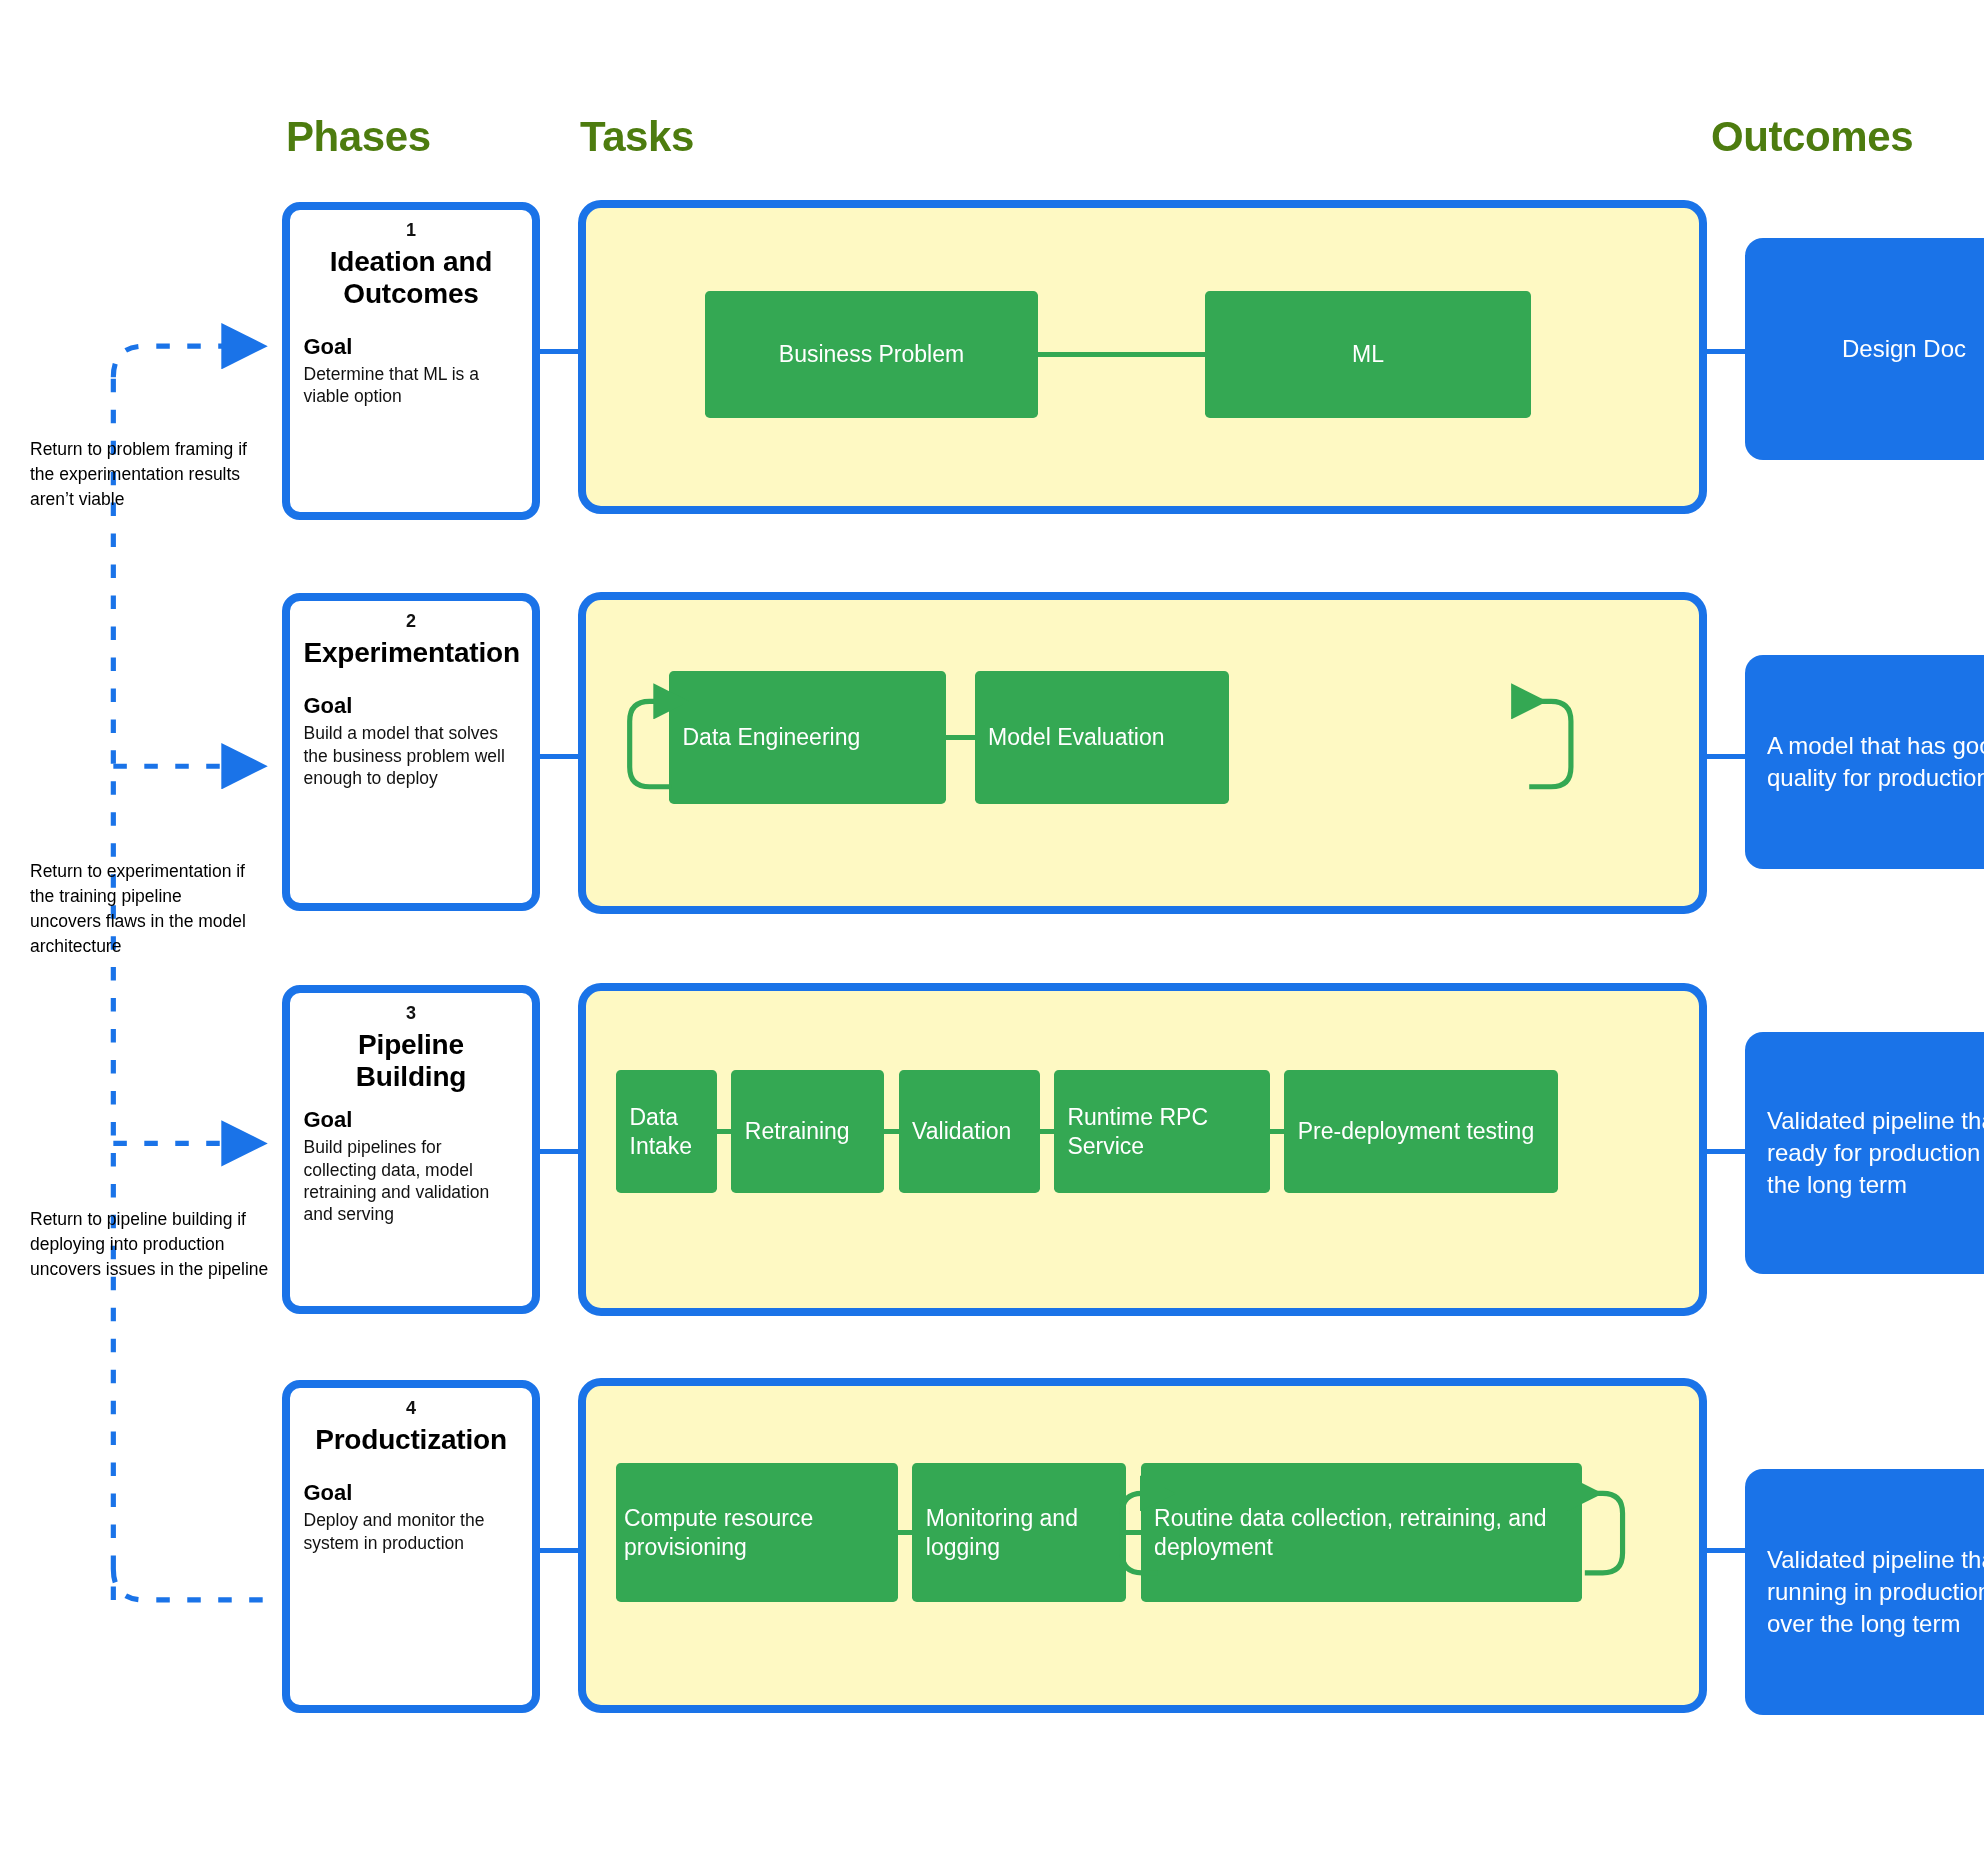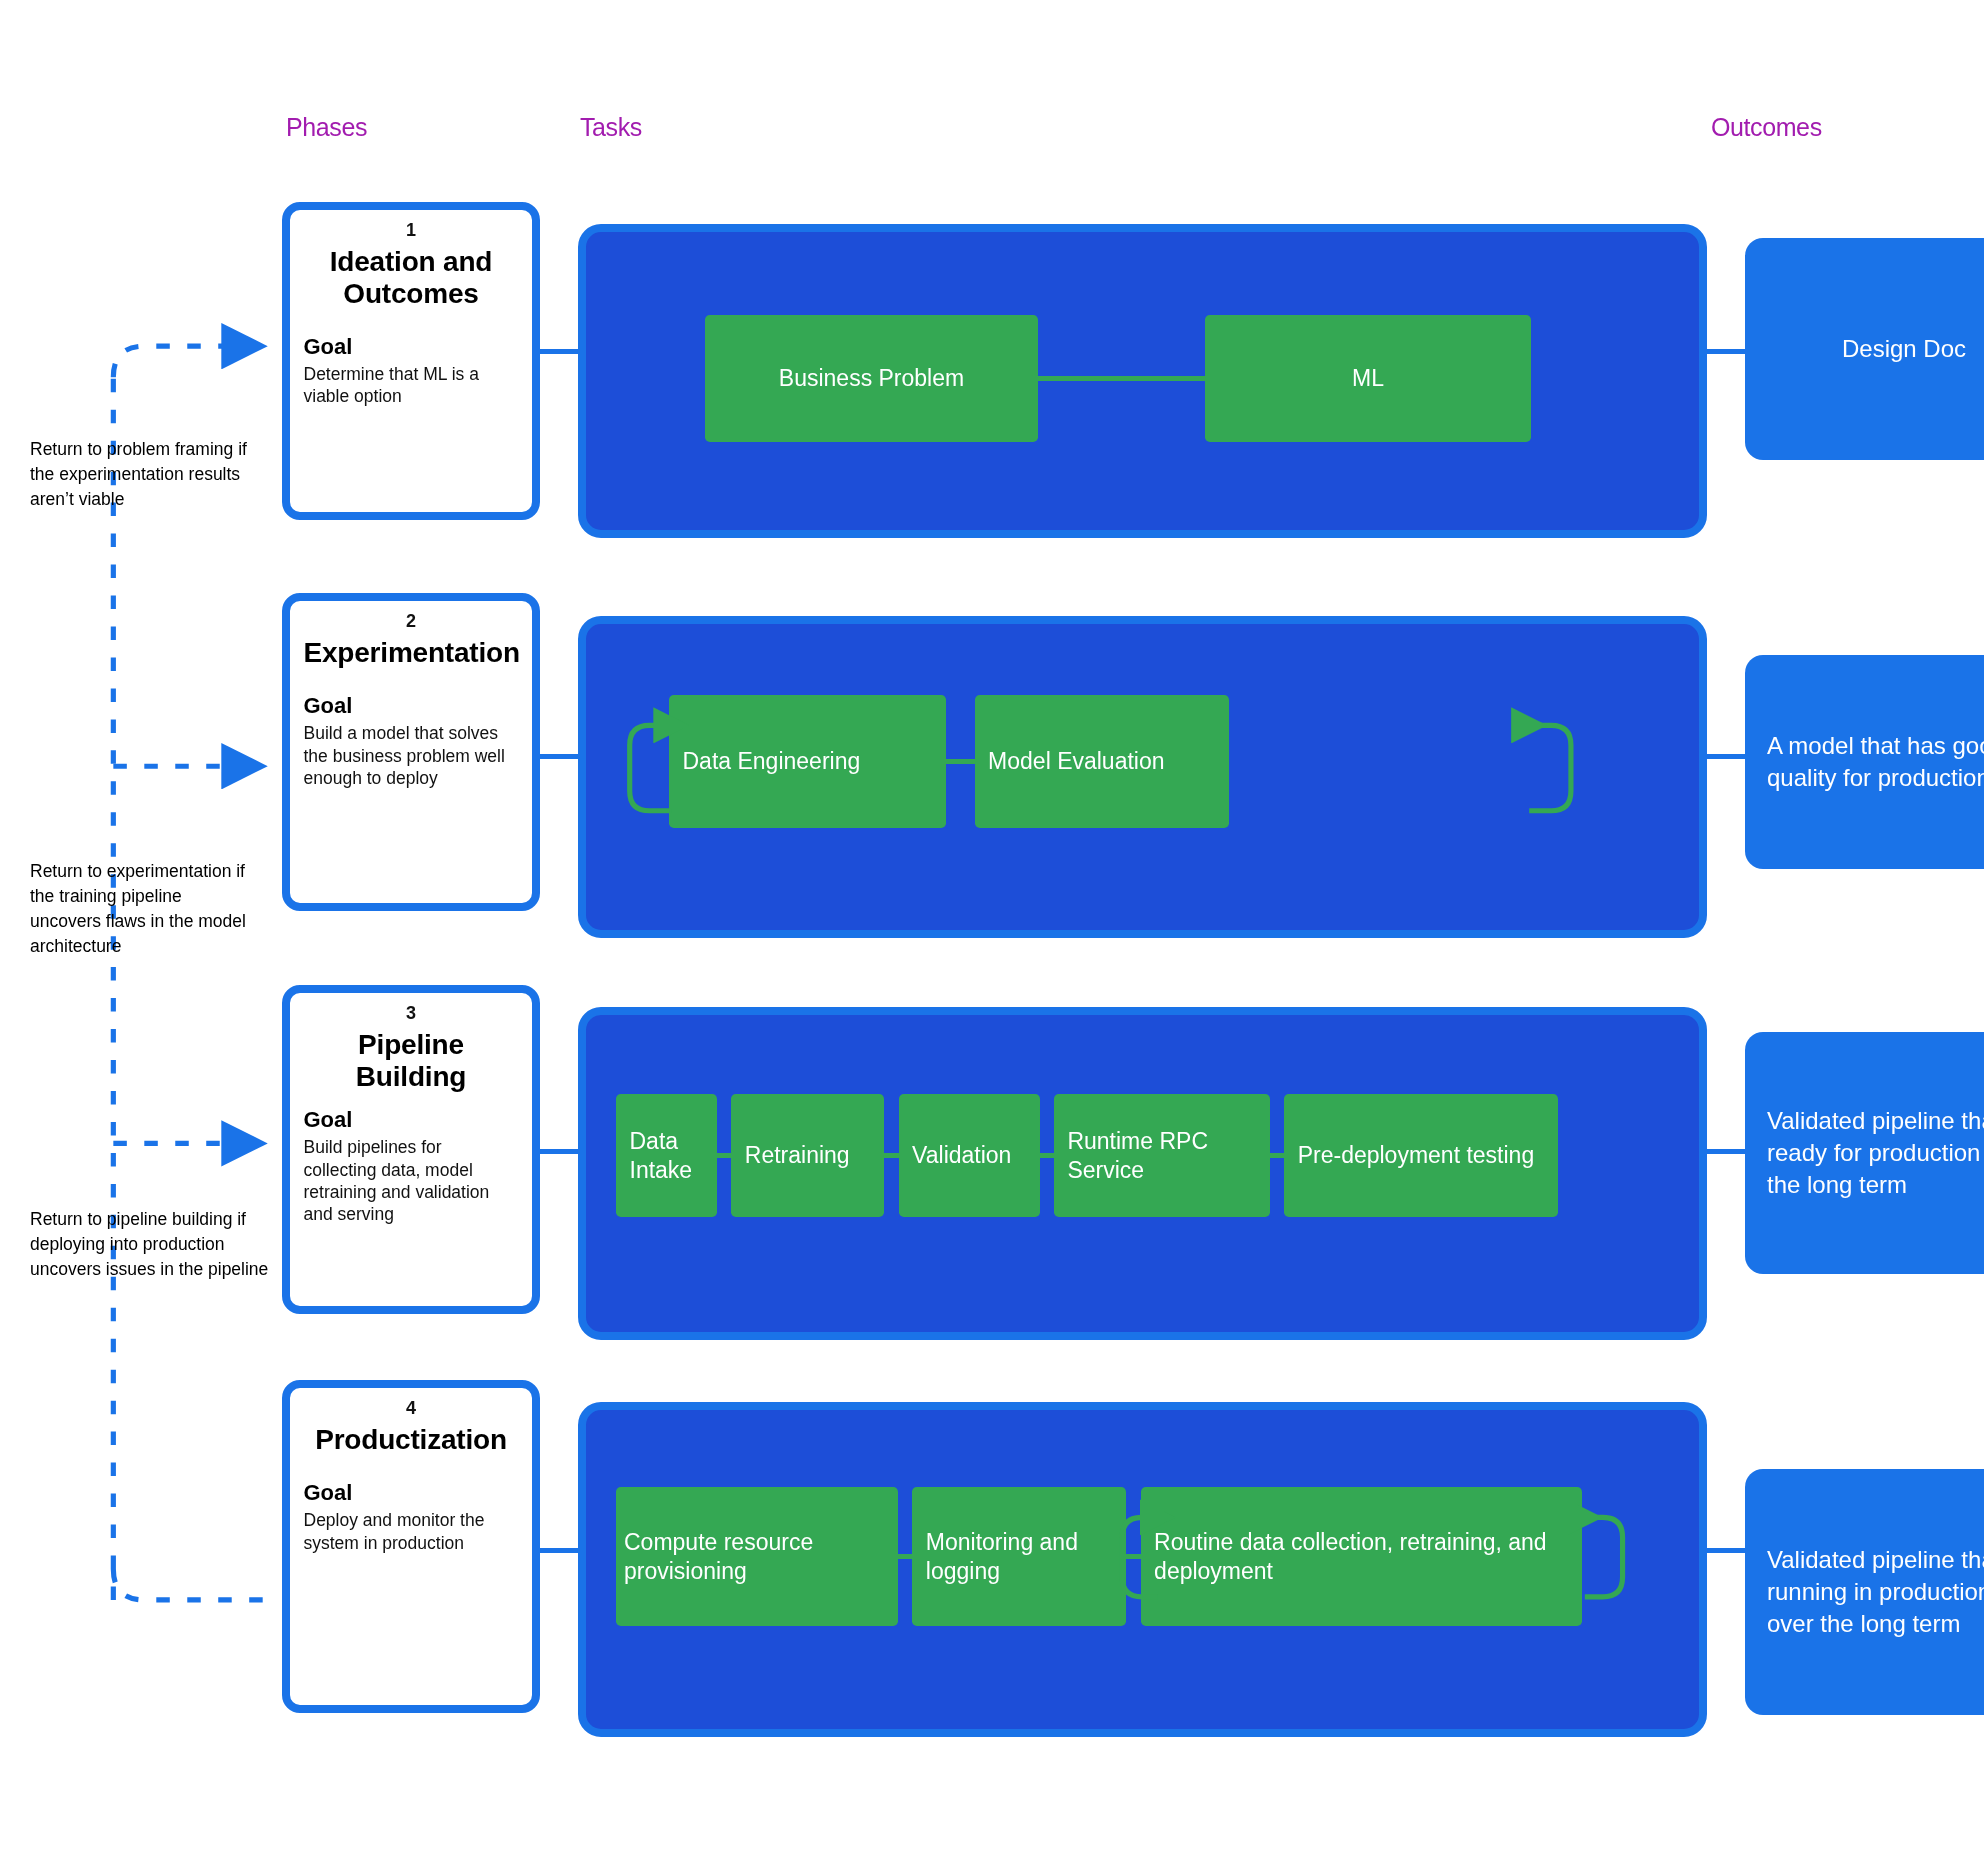--- a/index.html
+++ b/index.html
@@ -7,23 +7,23 @@
     width: 2253px; height: 1858px;
     background: #ffffff;
     font-family: "Liberation Sans", sans-serif;
     overflow: hidden;
   }
   #stage { position: relative; width: 2253px; height: 1858px; }
 
   
   .col-header {
     position: absolute;
-    font-size: 25px;
-    font-weight: 400;
-    color: #a21caf;
+    font-size: 42px;
+    font-weight: 700;
+    color: #4d7c0f;
     letter-spacing: -0.4px;
     white-space: nowrap;
   }
   #hdr-phases   { left: 286px;  top: 113px; }
   #hdr-tasks    { left: 580px; top: 113px; }
   #hdr-outcomes { left: 1711px; top: 113px; }
 
   
   .phase-card {
     position: absolute;
@@ -65,22 +65,21 @@
     margin-top: 4px;
   }
 
   
   .tasks-panel {
     position: absolute;
     left: 578px;
     width: 1129px;
     border: 8px solid #1a73e8;
     border-radius: 23px;
-    background: #1d4ed8;
-    margin-top: 24px;
+    background: #fef9c3;
   }
   .task-row {
     position: absolute;
     display: flex;
     align-items: stretch;
   }
   .task-box {
     background: #34a853;
     border-radius: 4.8px;
     color: #ffffff;

